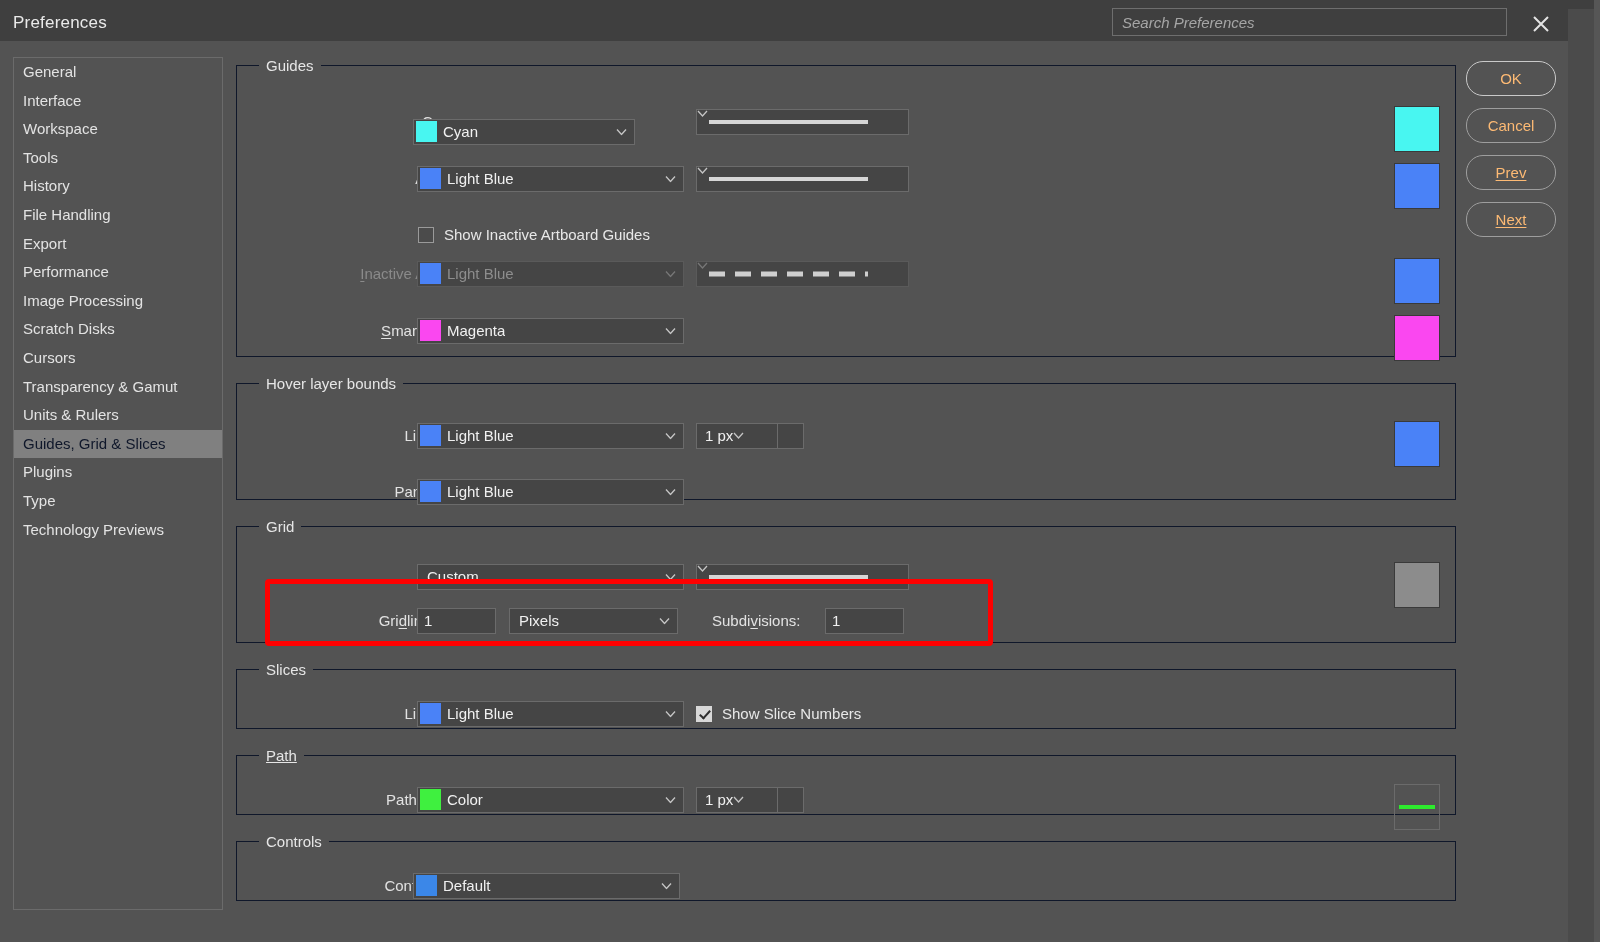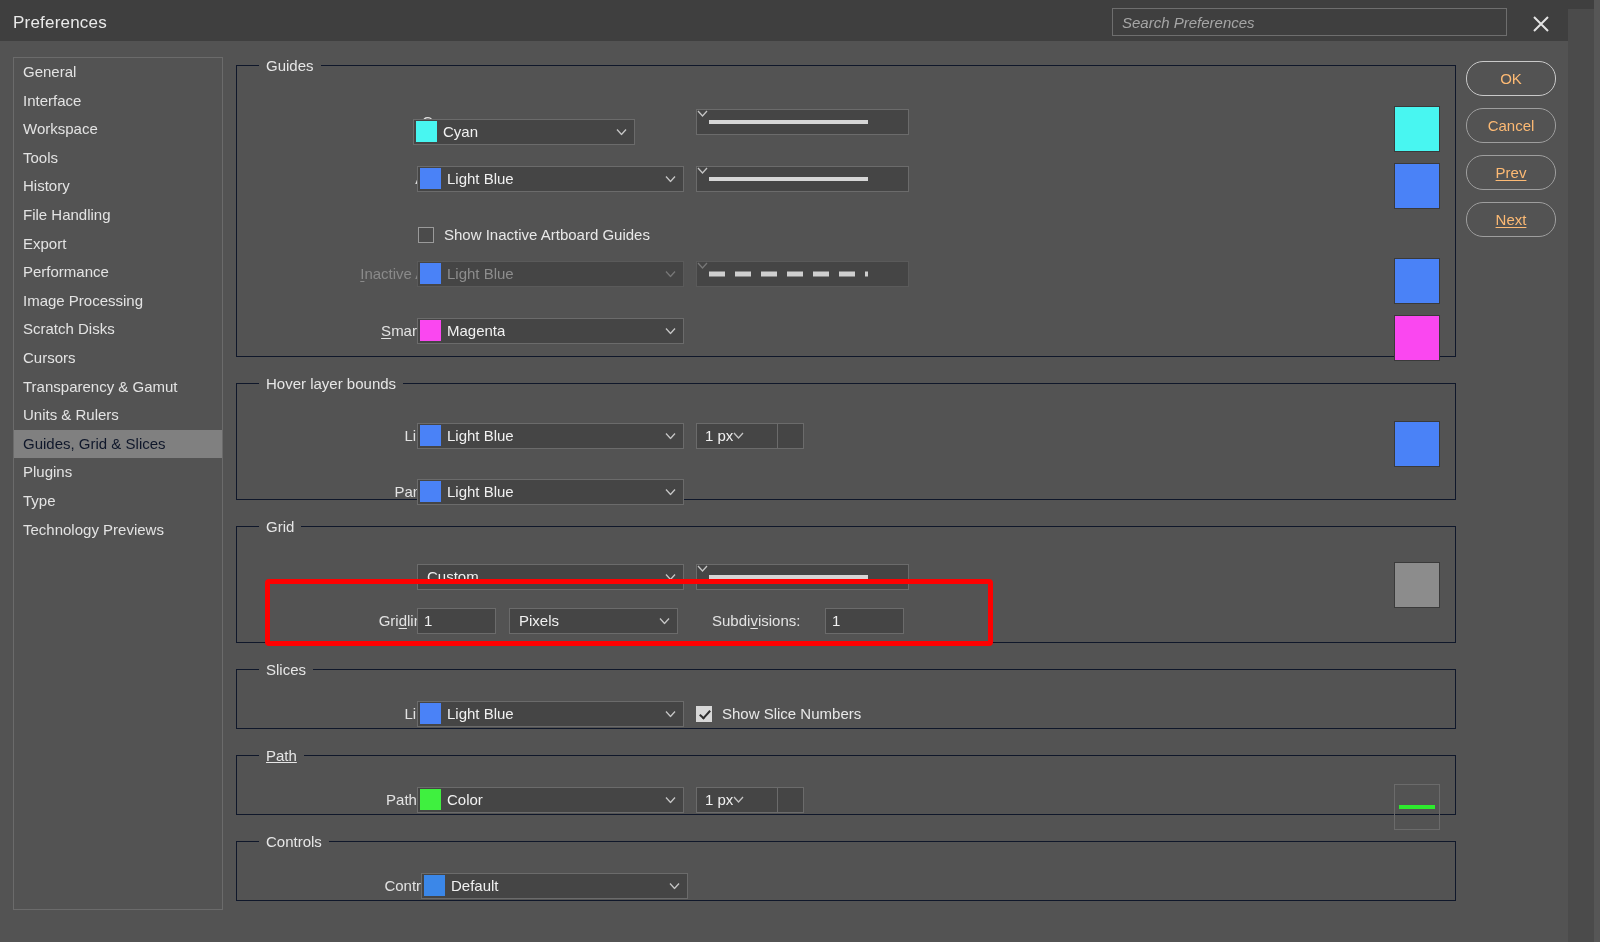--- a/index.html
+++ b/index.html
@@ -378,21 +378,21 @@
       <div class="prev-line-box" style="left:1157px;top:20px;">
         <span class="ln" style="background: rgb(45, 234, 45);"></span>
       </div>
     </fieldset>
 
     <fieldset class="grp" style="height:68px;margin-top:18px;">
       <legend>Controls</legend>
 
       <div class="row" style="position:absolute;left:0;top:12px;width:100%;">
         <div class="lbl" style="position:absolute;left:30px;width:210px;">Contro<span class="u">l</span> Color:</div>
-        <div class="sel-ctl" style="position:absolute;left:184px;width:267px;">
+        <div class="sel-ctl" style="position:absolute;left:176px;width:267px;">
           <span class="swatch" style="background: rgb(59, 135, 232);"></span>
           <span class="txt">Default</span>
           <span class="chev">
               <svg width="11" height="7" viewBox="0 0 11 7">
                 <path d="M1 1 L5.5 6 L10 1" stroke="#c5c5c5" stroke-width="1.3" fill="none"></path>
               </svg>
             </span>
         </div>
       </div>
     </fieldset>

